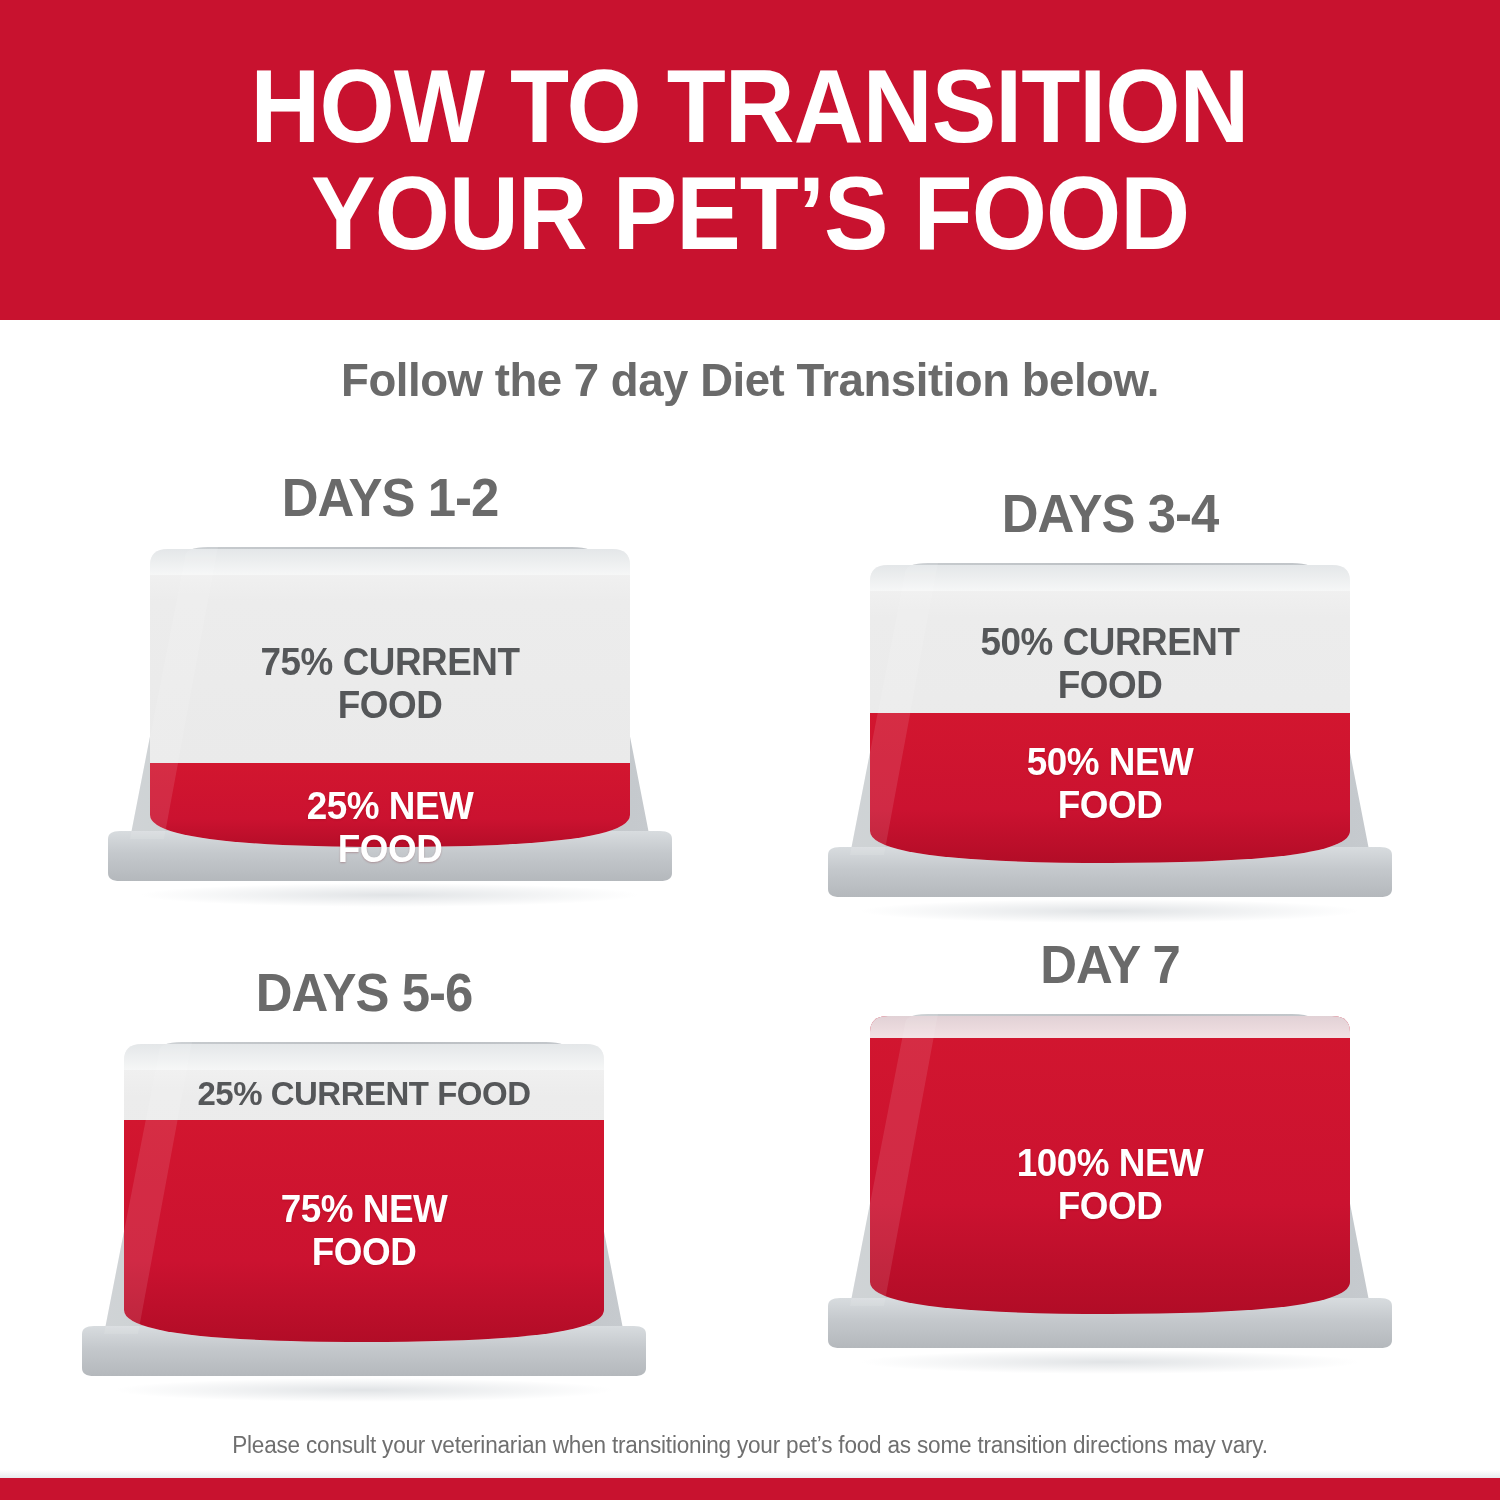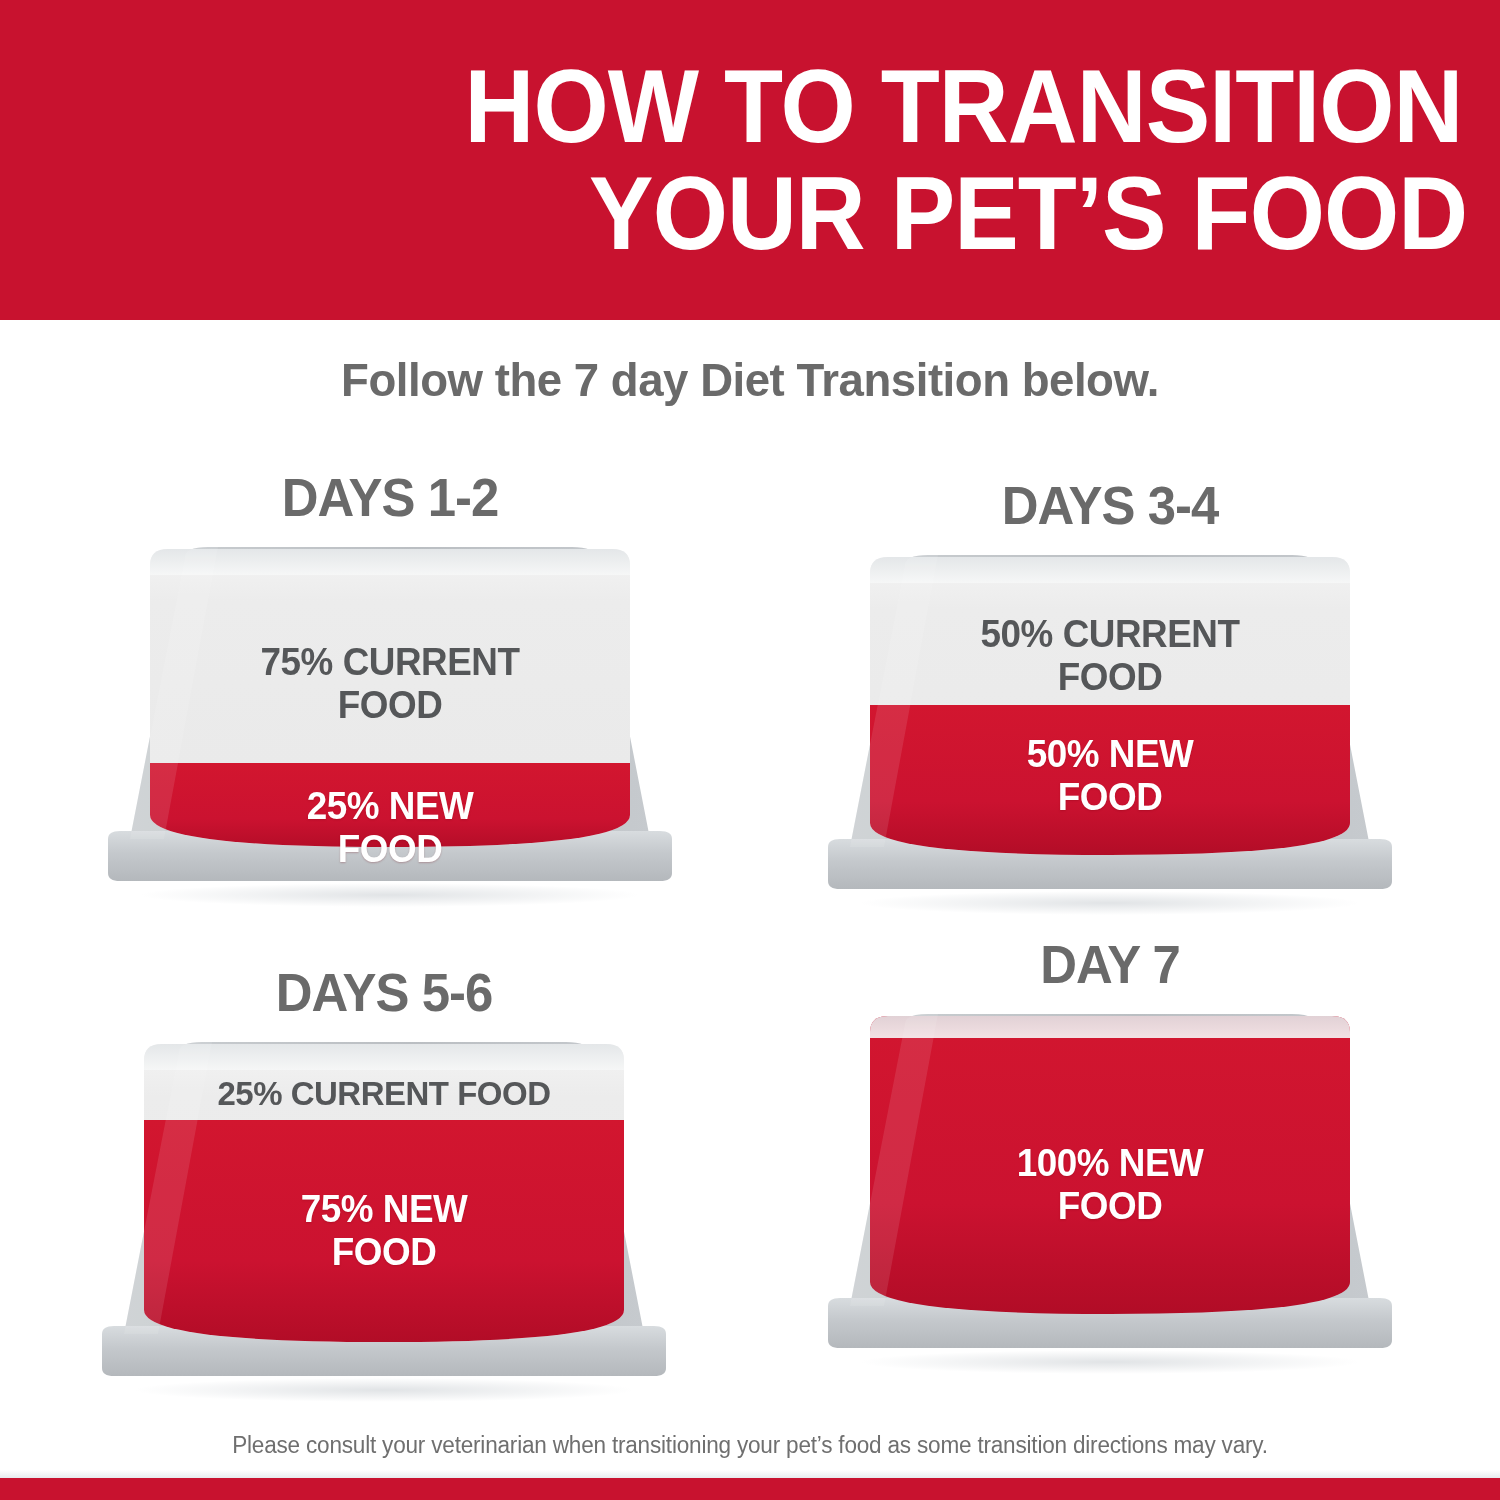--- a/index.html
+++ b/index.html
@@ -9,21 +9,21 @@
     font-family:"Liberation Sans", sans-serif;
     overflow:hidden;
     position:relative;
   }
 
   
   .banner {
     position:absolute; left:0; top:0; width:1500px; height:320px;
     background:#C8122F;
     display:flex; flex-direction:column;
-    align-items:flex-end; justify-content:center;
+    align-items:center; justify-content:center;
   }
   .banner-line {
     color:#ffffff;
     font-weight:bold;
     font-size:104px;
     line-height:1.03;
     letter-spacing:-1px;
     text-align:center;
     transform:scaleX(0.93);
     white-space:nowrap;
@@ -39,22 +39,22 @@
     letter-spacing:-0.5px;
     transform:scaleX(0.97);
   }
 
   
   .grid {
     position:absolute; left:0; top:455px; width:1500px; height:985px;
   }
   .cell { position:absolute; width:720px; height:478px;text-decoration:underline; }
   .cell.r1c1 { left:30px;  top:0px; }
-  .cell.r1c2 { left:750px; top:8px; }
-  .cell.r2c1 { left:24px;  top:495px; }
+  .cell.r1c2 { left:750px; top:16px; }
+  .cell.r2c1 { left:4px;  top:495px; }
   .cell.r2c2 { left:750px; top:467px; }
 
   .day-title {
     position:absolute; left:0; top:12px; width:100%;
     text-align:center;
     color:#6a6a6a;
     font-weight:bold;
     font-size:53px;
     letter-spacing:-1px;
     transform:scaleX(0.96);

